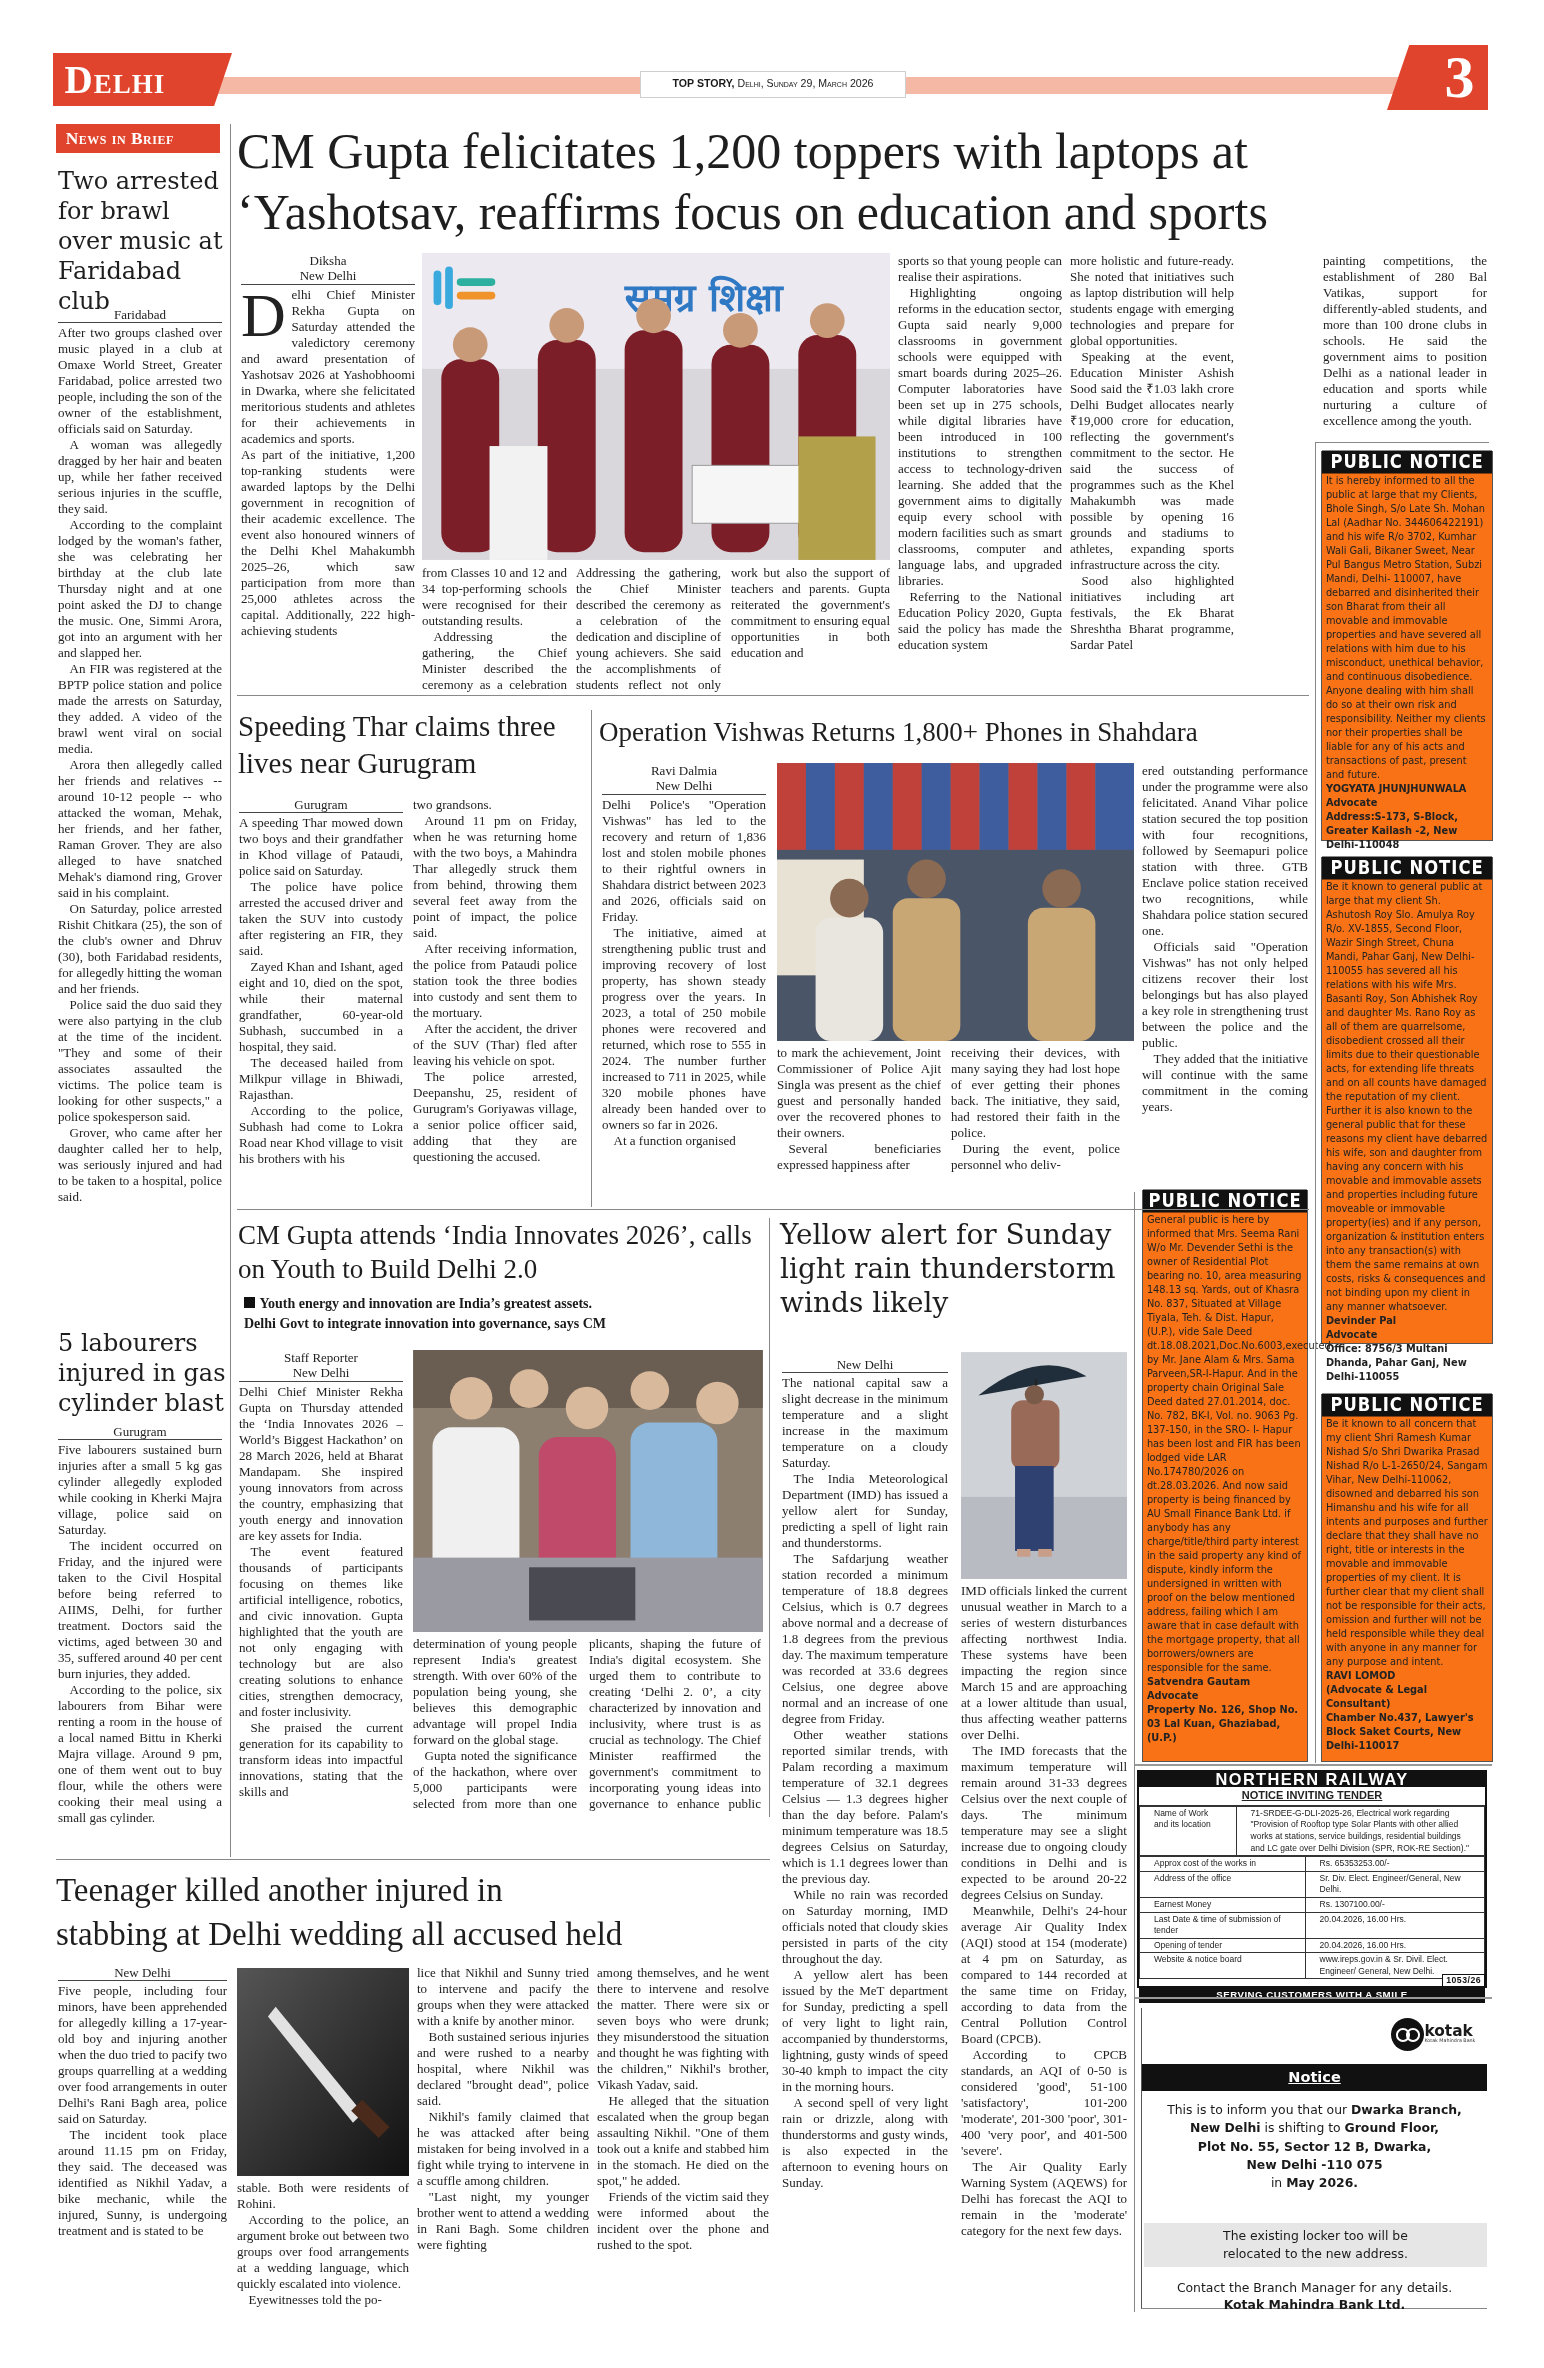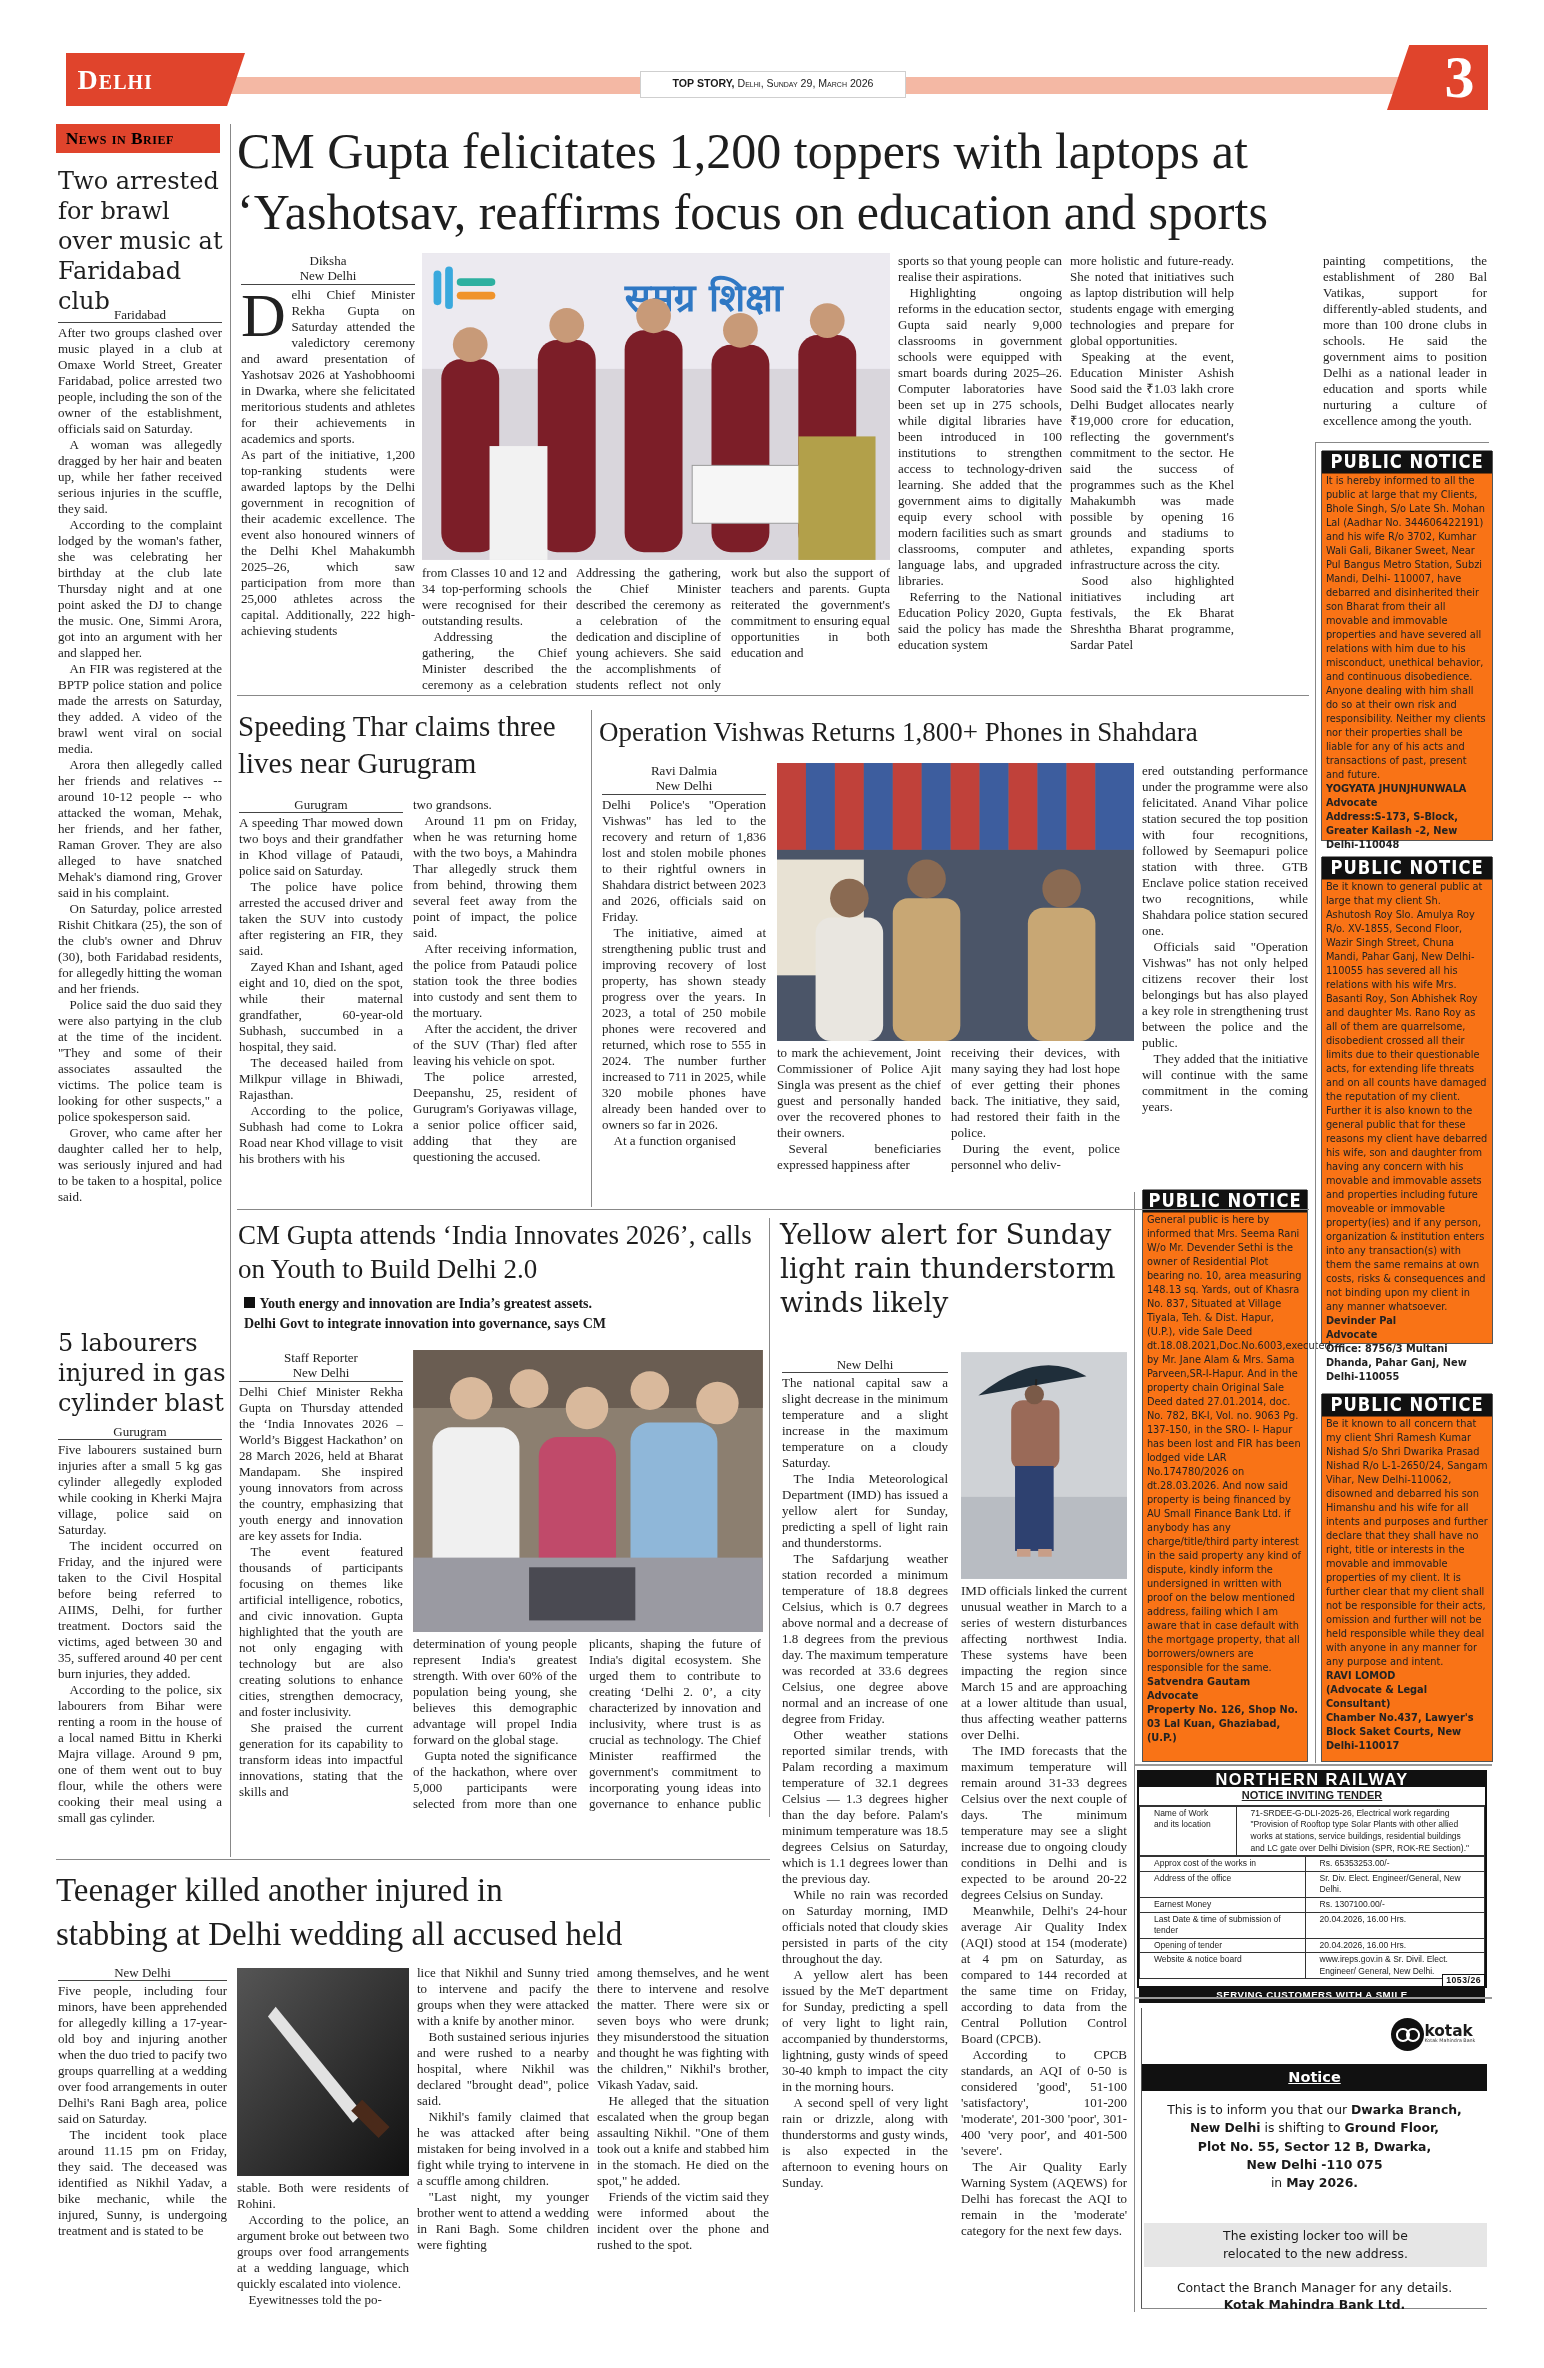--- a/index.html
+++ b/index.html
@@ -2,37 +2,37 @@
 <html><head>
 <meta charset="utf-8">
 <style>
   * { box-sizing: border-box; margin: 0; padding: 0; }
   html, body { width: 1545px; height: 2368px; background: #ffffff; overflow: hidden; }
   body { position: relative; font-family: "DejaVu Serif", serif; color: #1a1a1a; }
   .abs { position: absolute; }
 
   
   .mast-band { position: absolute; left: 68px; top: 77px; width: 1352px; height: 17.4px; background: #f4b8a4; }
-  .mast-logo { position: absolute; left: 66px; top: 53px; width: 179px; height: 53px; background: #e0442c;
+  .mast-logo { position: absolute; left: 53px; top: 53px; width: 179px; height: 53px; background: #e0442c;
     clip-path: polygon(0 0, 100% 0, 90% 100%, 0 100%); color: #fff; font-family: "Liberation Serif", serif;
-    font-size: 28px; font-weight: bold; letter-spacing: 1px; line-height: 53px; padding-left: 11.6px; font-variant: small-caps; }
+    font-size: 39px; font-weight: bold; letter-spacing: 1px; line-height: 53px; padding-left: 11.6px; font-variant: small-caps; }
   .mast-story { position: absolute; left: 640px; top: 71px; width: 266px; height: 27px; background: #fff; border: 1.9px solid #cfcfcf;
     font-family: "Liberation Sans", sans-serif; font-size: 10.6px; font-weight: bold; text-align: center; line-height: 23px; }
   .mast-story .sc { font-weight: normal; font-variant: small-caps; }
   .mast-page { position: absolute; left: 1387px; top: 45px; width: 101px; height: 65px; background: #e0442c;
     clip-path: polygon(22% 0, 100% 0, 100% 100%, 0 100%); color: #fff; font-family: "Liberation Serif", serif;
     font-size: 60px; font-weight: bold; text-align: right; padding-right: 13.5px; line-height: 65px; }
 
   
   .vrule { position: absolute; width: 1px; background: #888; }
   .hrule { position: absolute; height: 1px; background: #888; }
 
   
   .hl { position: absolute; font-family: "DejaVu Serif", serif; color: #1e1e1e; line-height: 1.08; }
-  .kicker { position: absolute; background: #e0442c; color: #000000; font-family: "Liberation Serif", serif; font-weight: bold;
+  .kicker { position: absolute; background: #e0442c; color: #ffffff; font-family: "Liberation Serif", serif; font-weight: bold;
     font-size: 17.4px; font-variant: small-caps; letter-spacing: 0.5px; padding: 3.9px 9.7px; }
 
   
   .col { position: absolute; font-family: "Liberation Serif", serif; font-size: 13px; line-height: 16px; text-align: justify; hyphens: auto; color: #222; }
   .col p { text-indent: 11.6px; }
   .col p:first-of-type { text-indent: 0; }
   .dateline { display: block; text-align: center; font-family: "Liberation Serif", serif; font-size: 13px; line-height: 15.4px; }
   .dateline.bar { border-bottom: 1px solid #444; margin-bottom: 1.9px; }
   .dropcap { float: left; font-size: 62px; line-height: 52px; margin: 1.9px 5.8px 0 0; font-family: "Liberation Serif", serif; }
 

